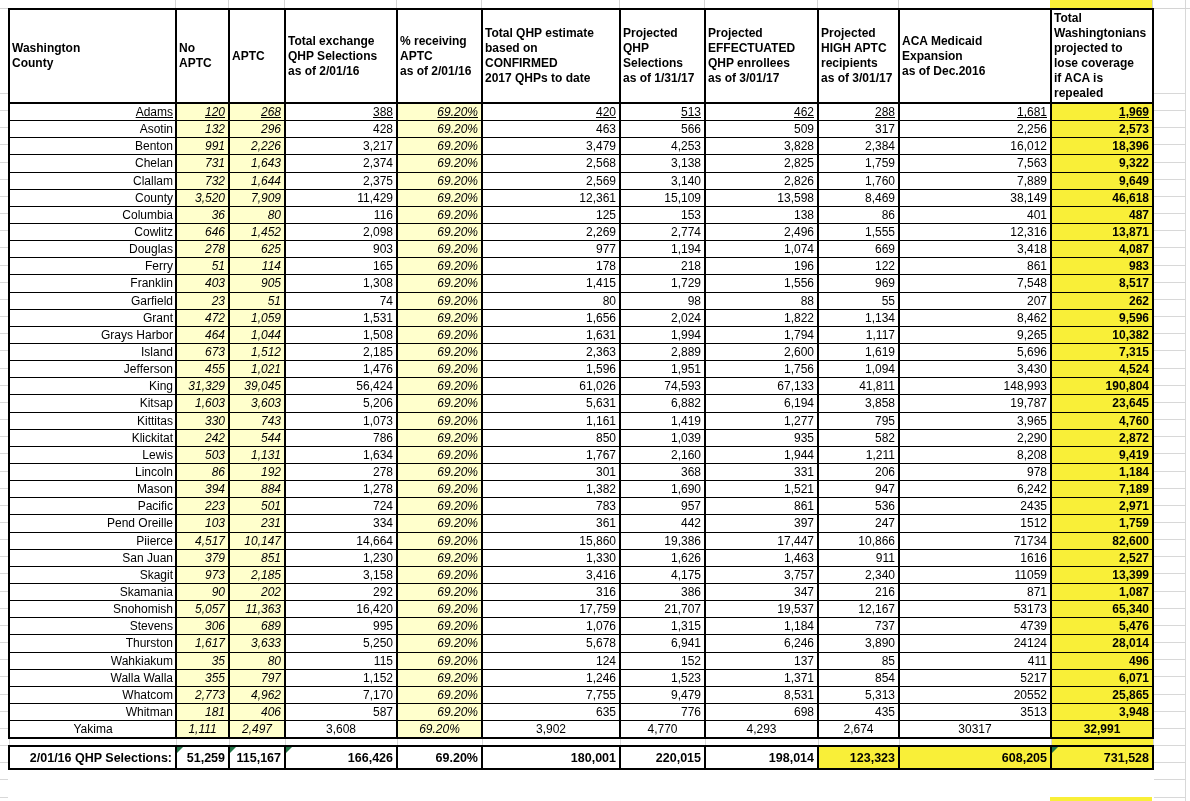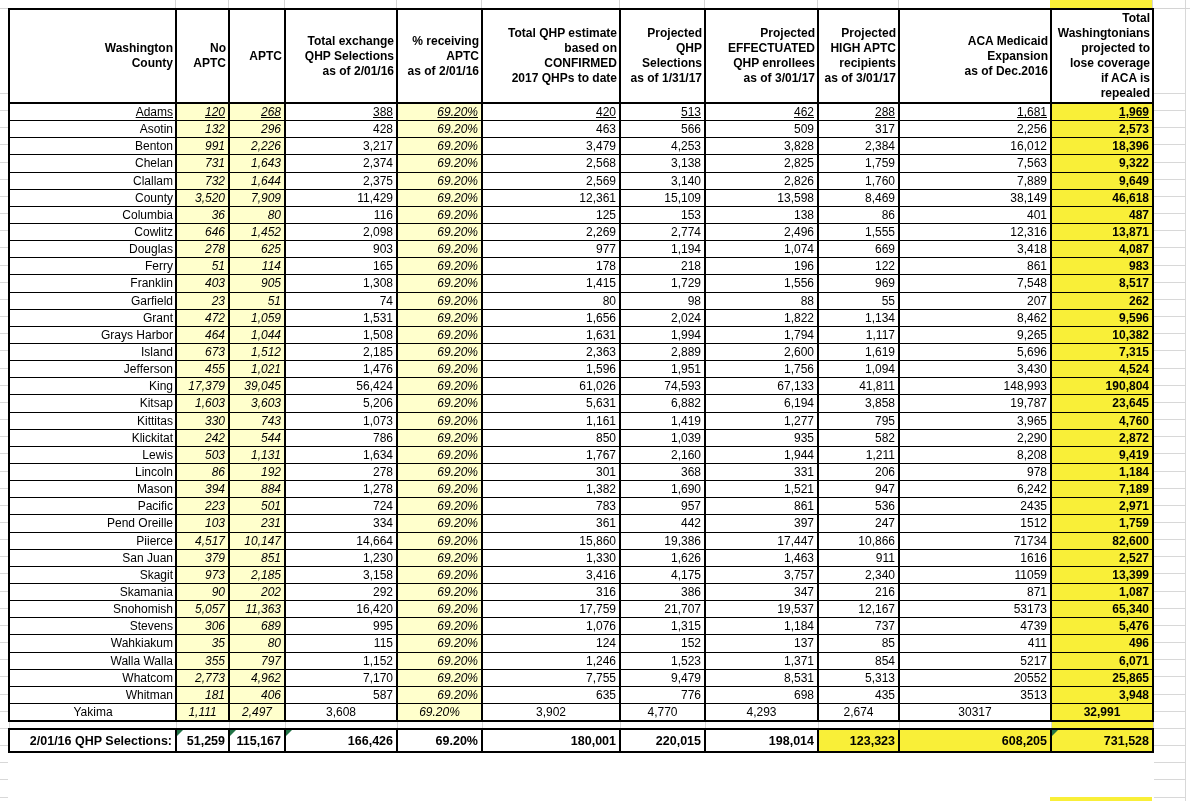--- a/index.html
+++ b/index.html
@@ -12,21 +12,21 @@
   .rowlines{position:absolute;top:93px;height:706px;background:
       repeating-linear-gradient(to bottom,#d8d8d8 0,#d8d8d8 1px,transparent 1px,transparent 17.16px);}
   .rowlines.left{left:0;width:8px;}
   .rowlines.right{left:1154px;width:31px;}
   .ysliver{position:absolute;left:1050px;width:102px;background:var(--hl);}
 
   table.tbl{position:absolute;left:8px;top:8px;border-collapse:collapse;table-layout:fixed;
             width:1144px;}
   .tbl th,.tbl td{overflow:hidden;white-space:nowrap;}
   .tbl thead tr{height:83px;}
-  .tbl th{border:2px solid #000;font-size:12px;font-weight:bold;text-align:right;
+  .tbl th{border:2px solid #000;font-size:12px;font-weight:bold;text-align:left;
           vertical-align:middle;line-height:15px;white-space:pre-line;padding:1px 2px;background:#fff;}
   .tbl tbody td{border:1px solid #000;border-left-width:2px;border-right-width:2px;
           height:16.15px;font-size:12px;line-height:16px;text-align:right;padding:0 3px;background:#fff;}
   .tbl tbody td.county{padding-right:2px;}
   .tbl tbody tr:first-child td{border-top-width:2px;text-decoration:underline;}
   .tbl tbody tr.last td{border-bottom-width:2px;text-align:center;}
   .tbl td.lt{background:var(--lt);font-style:italic;}
   .tbl td.hl{background:var(--hl);font-weight:bold;}
   .tbl tr.gap td{border:none;border-left:1px solid #d8d8d8;border-right:1px solid #d8d8d8;
           height:6px;background:#fff;padding:0;}
@@ -319,21 +319,21 @@
           <td class="lt">69.20%</td>
           <td>1,596</td>
           <td>1,951</td>
           <td>1,756</td>
           <td>1,094</td>
           <td>3,430</td>
           <td class="hl">4,524</td>
         </tr>
         <tr>
           <td class="county">King</td>
-          <td class="lt">17,379</td>
+          <td class="lt">31,329</td>
           <td class="lt">39,045</td>
           <td>56,424</td>
           <td class="lt">69.20%</td>
           <td>61,026</td>
           <td>74,593</td>
           <td>67,133</td>
           <td>41,811</td>
           <td>148,993</td>
           <td class="hl">190,804</td>
         </tr>
@@ -511,20 +511,33 @@
           <td class="lt">306</td>
           <td class="lt">689</td>
           <td>995</td>
           <td class="lt">69.20%</td>
           <td>1,076</td>
           <td>1,315</td>
           <td>1,184</td>
           <td>737</td>
           <td>4739</td>
           <td class="hl">5,476</td>
+        </tr>
+        <tr>
+          <td class="county">Thurston</td>
+          <td class="lt">1,617</td>
+          <td class="lt">3,633</td>
+          <td>5,250</td>
+          <td class="lt">69.20%</td>
+          <td>5,678</td>
+          <td>6,941</td>
+          <td>6,246</td>
+          <td>3,890</td>
+          <td>24124</td>
+          <td class="hl">28,014</td>
         </tr>
         <tr>
           <td class="county">Wahkiakum</td>
           <td class="lt">35</td>
           <td class="lt">80</td>
           <td>115</td>
           <td class="lt">69.20%</td>
           <td>124</td>
           <td>152</td>
           <td>137</td>

